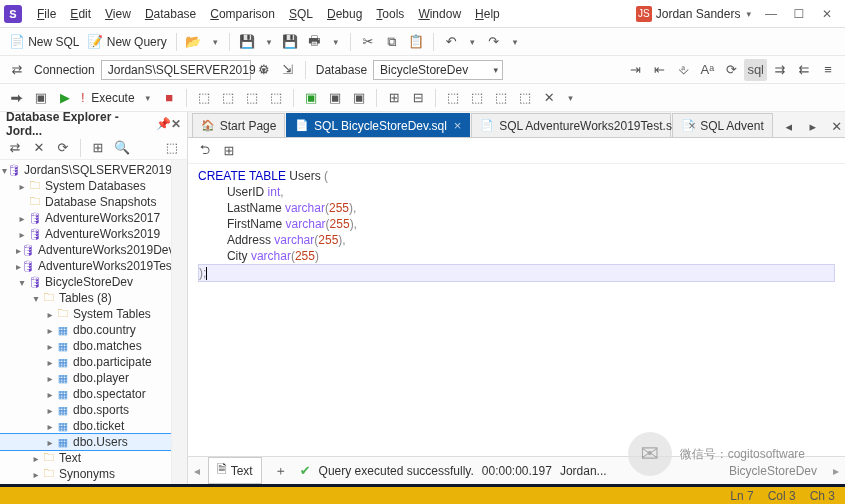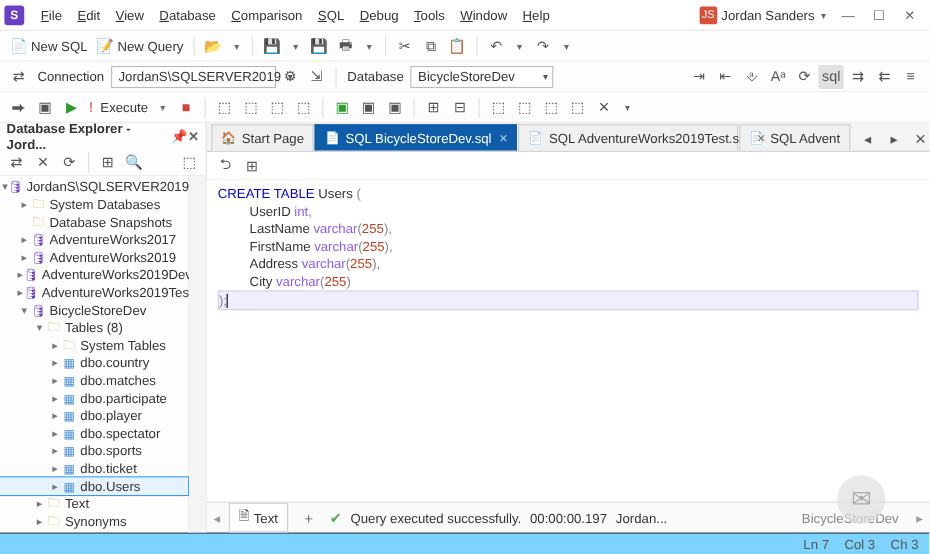--- a/index.html
+++ b/index.html
@@ -42,21 +42,21 @@
 .code { flex: 1; padding: 4px 10px; font-family: Consolas, monospace; font-size: 12px; line-height: 16px; overflow: auto; background: #fff; }
 .code .kw { color: #0000c8; }
 .code .ty { color: #8b5cf6; }
 .code .nm { color: #c04020; text-align: right; }
 .code .op { color: #888; }
 .code .cur { background: #eef; border: 1px solid #d0d0f0; display: block; }
 .caret { border-left: 1px solid #000; height: 13px; display: inline-block; vertical-align: middle; }
 .ed-foot { height: 28px; display: flex; align-items: center; padding: 0 6px; gap: 8px; border-top: 1px solid #ddd; background: #fafafa; }
 .foot-tab { display: flex; align-items: center; gap: 4px; padding: 2px 8px; border: 1px solid #ccc; background: #fff; cursor: pointer; }
 .ok-ic { color: #4CAF50; font-size: 13px; }
-.status { height: 20px; display: flex; align-items: center; justify-content: flex-end; padding: 0 10px; gap: 14px; background: #7dd3fc; font-size: 11px; color: #555; border-top: 1px solid #0f172a; }
+.status { height: 20px; display: flex; align-items: center; justify-content: flex-end; padding: 0 10px; gap: 14px; background: #eab308; font-size: 11px; color: #555; border-top: 3px solid #0f172a; }
 .toolbar3 { height: 28px; display: flex; align-items: center; padding: 0 6px; gap: 2px; border-bottom: 1px solid #e8e8e8; background: #fdfdfd; }
 .wm { position: absolute; right: 40px; bottom: 28px; display: flex; align-items: center; gap: 8px; opacity: .7; pointer-events: none; }
 .wm-ic { width: 44px; height: 44px; border-radius: 22px; background: #e0e0e0; display: flex; align-items: center; justify-content: center; font-size: 22px; color: #888; }
 .wm-txt { font-size: 14px; color: #666; text-shadow: 0 0 3px #fff; }
 </style>
 </head>
 <body>
 
 <div class="titlebar">
   <div class="app-icon">S</div>
@@ -331,13 +331,14 @@
 </div>
 
 <div class="status">
   <span>Ln 7</span>
   <span>Col 3</span>
   <span>Ch 3</span>
 </div>
 
 <div class="wm">
   <div class="wm-ic">✉</div>
+  <div class="wm-txt"><span>微信号：</span><span>cogitosoftware</span></div>
 </div>
 
 </body></html>

